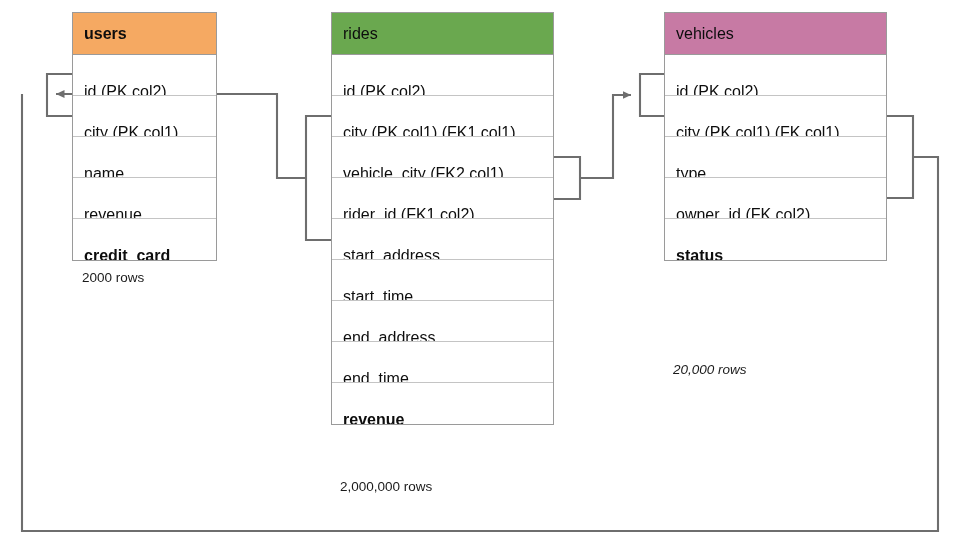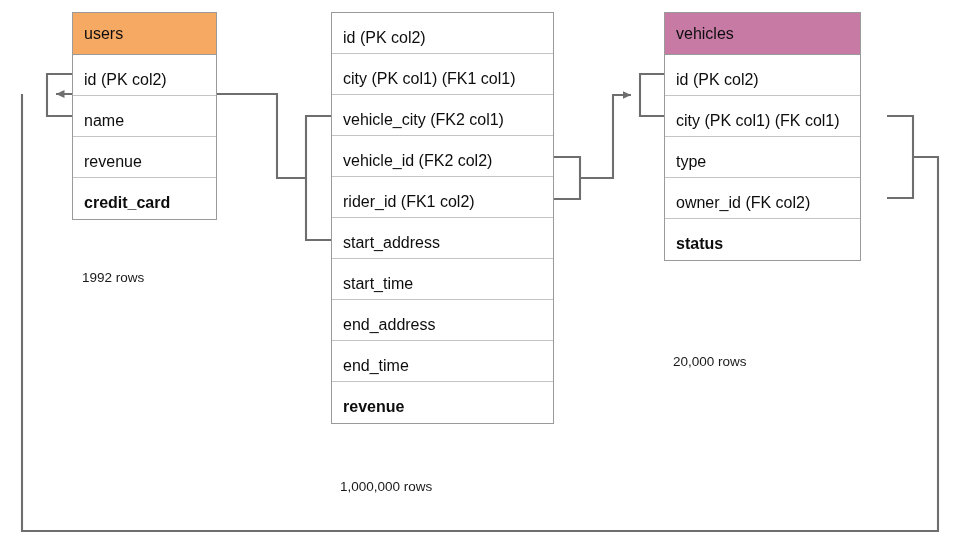--- a/index.html
+++ b/index.html
@@ -42,21 +42,21 @@
     font-size: 16px;
     color: #0d0d0d;
     border-bottom: 1px solid #9a9a9a;
     white-space: nowrap;
     overflow: hidden;
   }
   .ent-field {
     box-sizing: border-box;
     height: 41px;
     line-height: 41px;
-    padding: 4px 0 0 11px;
+    padding: 16px 0 0 11px;
     font-size: 16px;
     color: #0d0d0d;
     border-bottom: 1px solid #c4c4c4;
     background: #ffffff;
     white-space: nowrap;
     overflow: hidden;
   }
   .ent-field:last-child {
     border-bottom: none;
     font-weight: bold;
@@ -99,45 +99,46 @@
       <path d="M 580 178 L 613 178 L 613 95 L 631 95" marker-end="url(#arrowR)"></path>
 
       <path d="M 887 116 L 913 116 L 913 198 L 887 198"></path>
 
       <path d="M 913 157 L 938 157 L 938 531 L 22 531 L 22 94"></path>
 
     </g>
   </svg>
 
   <div class="entity" style="left:72px; top:12px; width:145px;">
-    <div class="ent-header" style="background:#f5a962;">users</div>
+    <div class="ent-header" style="background:#f5a962;font-weight:bold;">users</div>
     <div class="ent-field">id (PK col2)</div>
+    <div class="ent-field">city (PK col1)</div>
     <div class="ent-field">name</div>
     <div class="ent-field">revenue</div>
     <div class="ent-field">credit_card</div>
   </div>
-  <div class="rowcount" style="left:82px; top:270px;">1992 rows</div>
+  <div class="rowcount" style="left:82px; top:270px;">2000 rows</div>
 
   <div class="entity" style="left:331px; top:12px; width:223px;">
+    <div class="ent-header" style="background:#6aa84f;">rides</div>
     <div class="ent-field">id (PK col2)</div>
     <div class="ent-field">city (PK col1) (FK1 col1)</div>
     <div class="ent-field">vehicle_city (FK2 col1)</div>
-    <div class="ent-field">vehicle_id (FK2 col2)</div>
     <div class="ent-field">rider_id (FK1 col2)</div>
     <div class="ent-field">start_address</div>
     <div class="ent-field">start_time</div>
     <div class="ent-field">end_address</div>
     <div class="ent-field">end_time</div>
     <div class="ent-field">revenue</div>
   </div>
-  <div class="rowcount" style="left:340px; top:479px;">1,000,000 rows</div>
+  <div class="rowcount" style="left:340px; top:479px;">2,000,000 rows</div>
 
-  <div class="entity" style="left:664px; top:12px; width:197px;">
+  <div class="entity" style="left:664px; top:12px; width:223px;">
     <div class="ent-header" style="background:#c77aa4;">vehicles</div>
     <div class="ent-field">id (PK col2)</div>
     <div class="ent-field">city (PK col1) (FK col1)</div>
     <div class="ent-field">type</div>
     <div class="ent-field">owner_id (FK col2)</div>
     <div class="ent-field">status</div>
   </div>
-  <div class="rowcount" style="left:673px; top:354px;">20,000 rows</div>
+  <div class="rowcount" style="left:673px; top:362px;font-style:italic;">20,000 rows</div>
 
 </div>
 
 </body></html>

